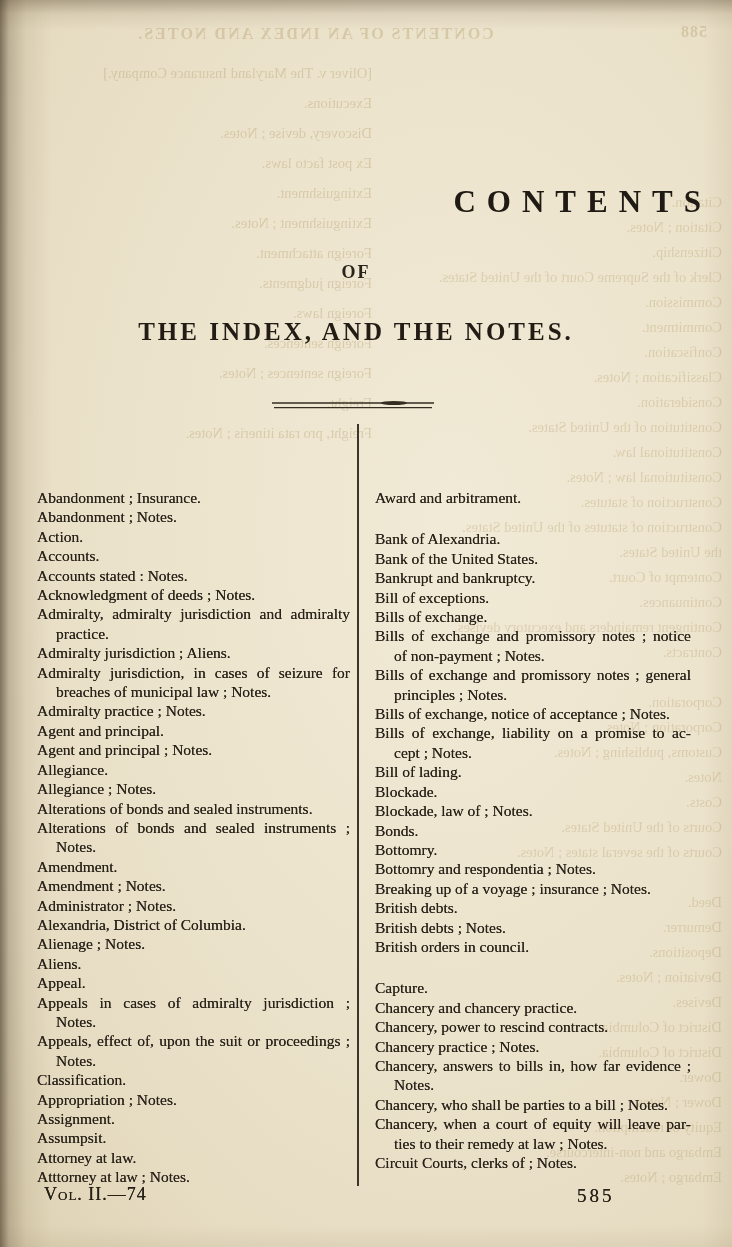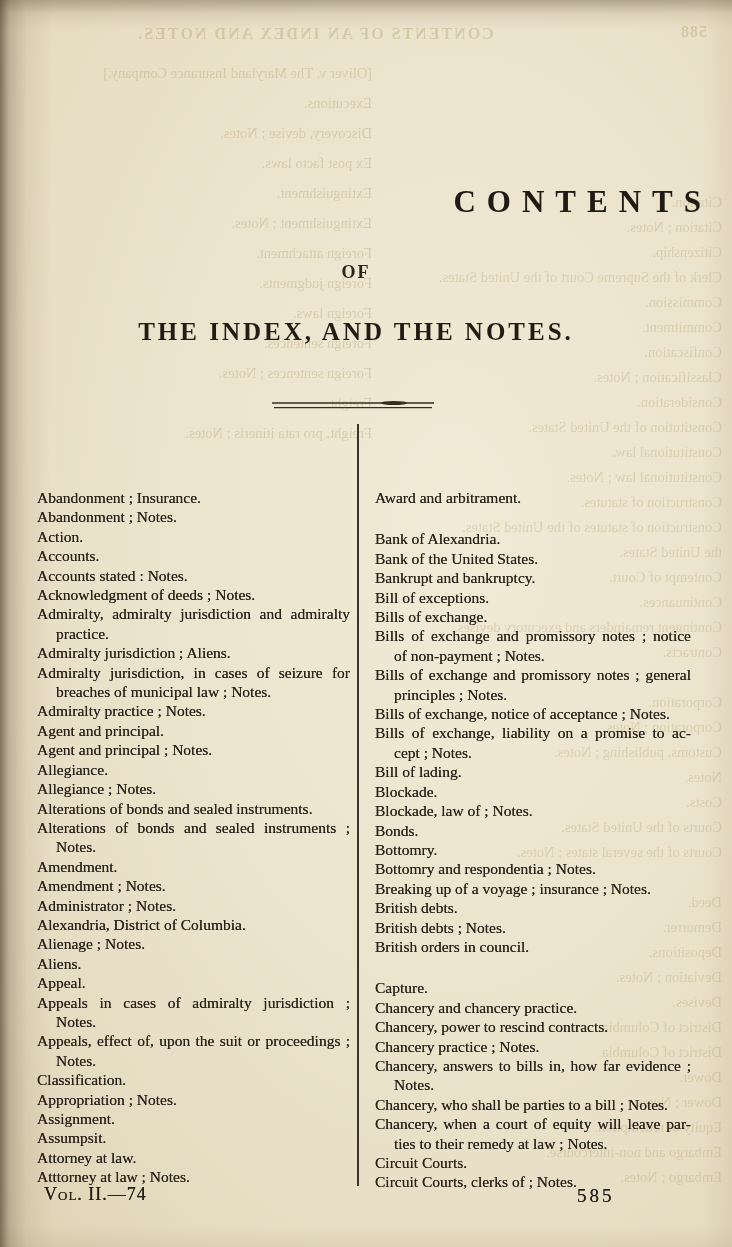--- a/index.html
+++ b/index.html
@@ -191,20 +191,19 @@
       <div class="line blank"></div>
       <div class="line">Capture.</div>
       <div class="line">Chancery and chancery practice.</div>
       <div class="line">Chancery, power to rescind contracts.</div>
       <div class="line">Chancery practice ; Notes.</div>
       <div class="line justify">Chancery, answers to bills in, how far evidence ;</div>
       <div class="line indent">Notes.</div>
       <div class="line">Chancery, who shall be parties to a bill ; Notes.</div>
       <div class="line justify">Chancery, when a court of equity will leave par-</div>
       <div class="line indent">ties to their remedy at law ; Notes.</div>
-      <div class="line">Circuit Courts.</div>
       <div class="line">Circuit Courts, clerks of ; Notes.</div>
     </div>
 
   <div id="volume-label">Vol. II.—74</div>
   <div id="page-number">585</div>
 
 </div>
 
 </body></html>

